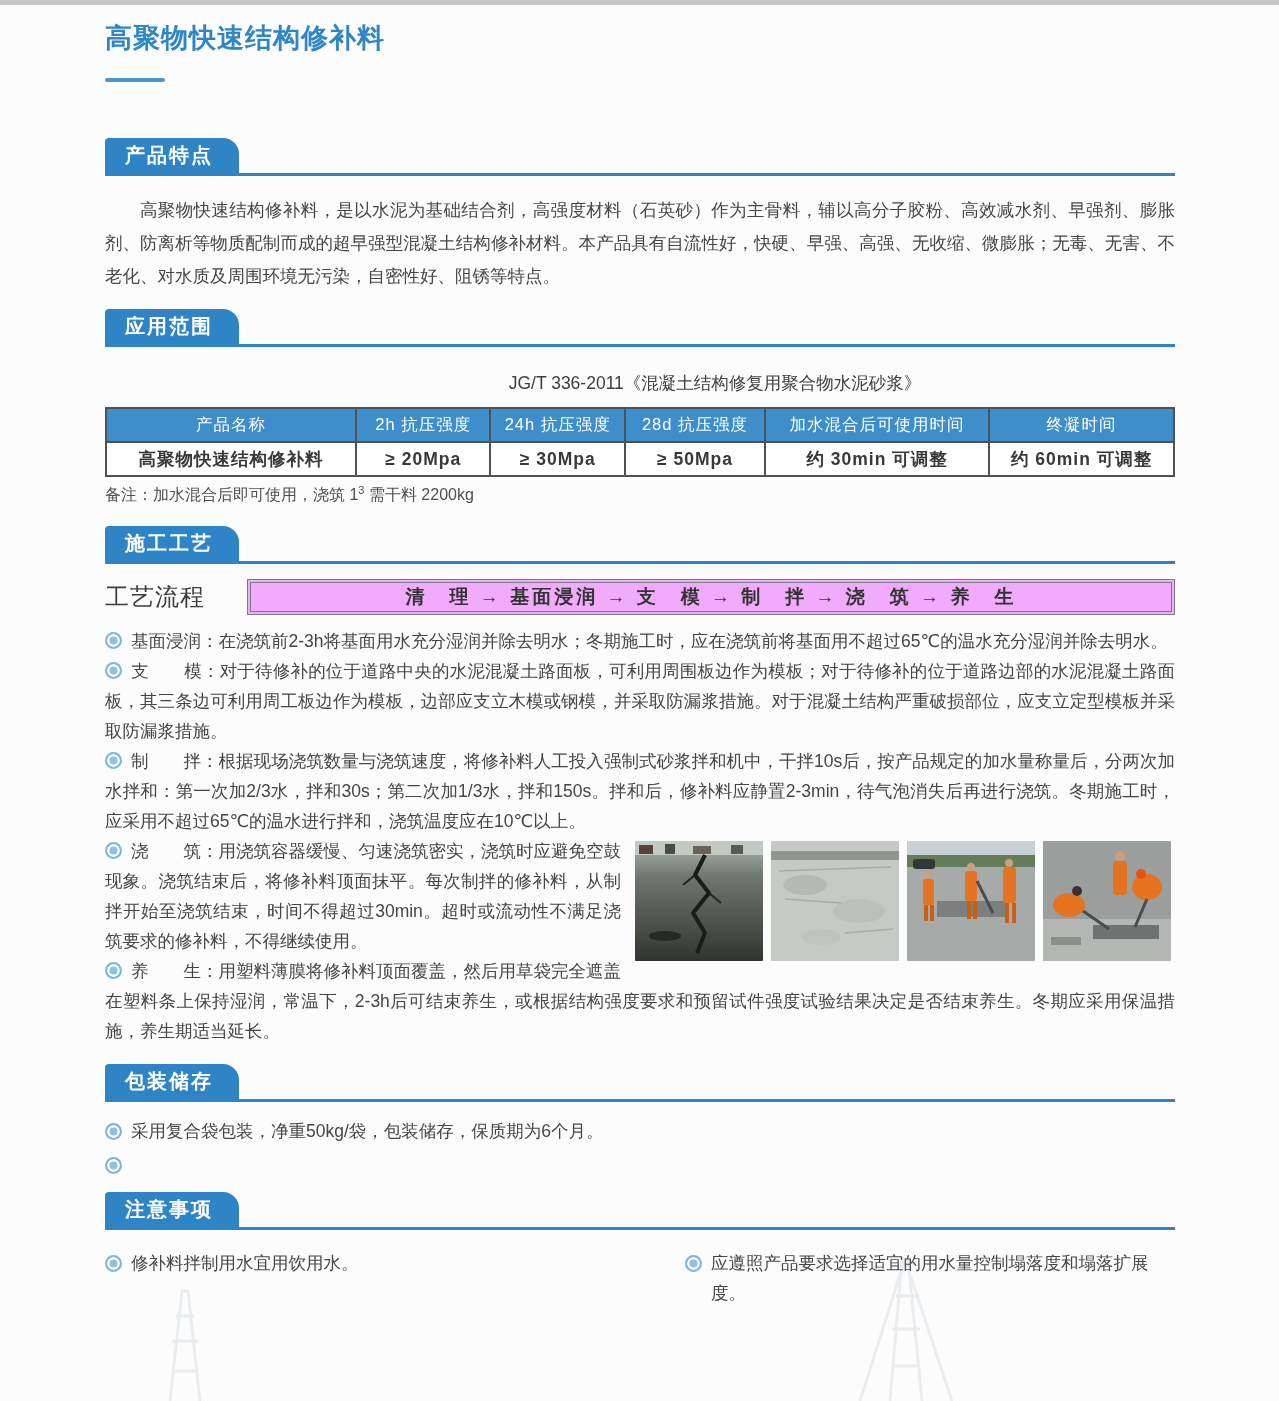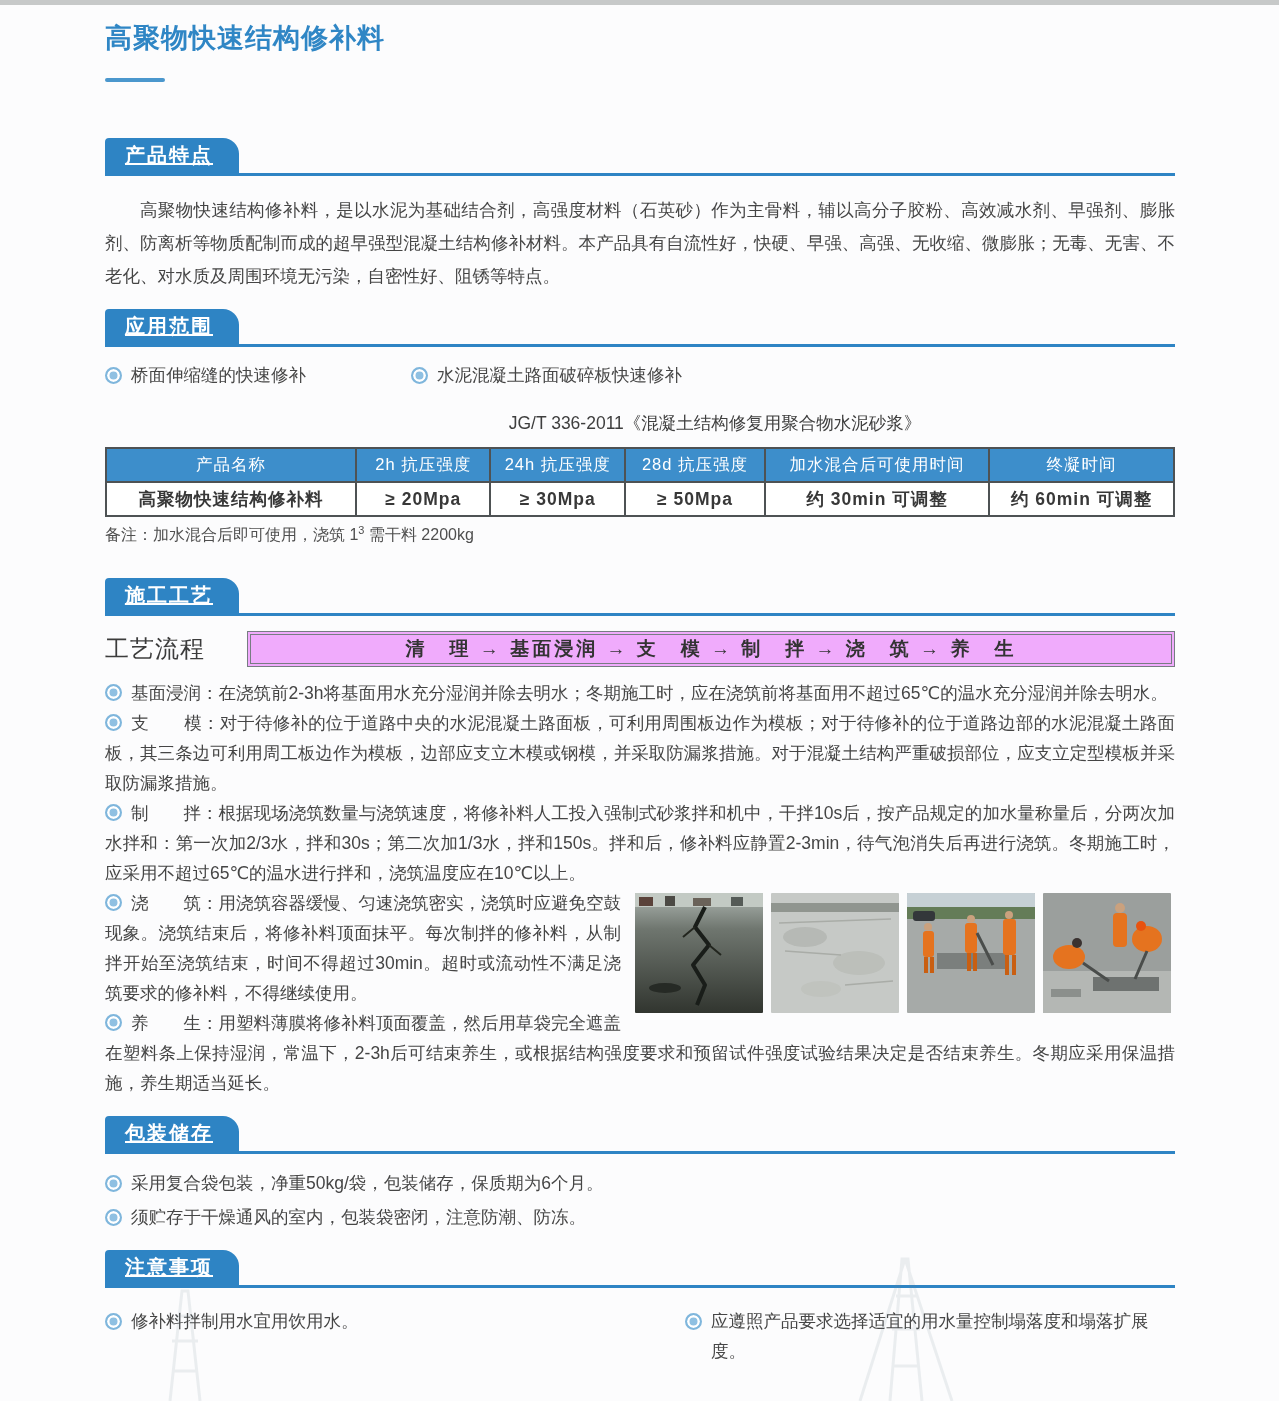--- a/index.html
+++ b/index.html
@@ -24,21 +24,20 @@
   .doc-title{margin:20px 0 0 0;font-size:27px;font-weight:700;color:#2f86c5;letter-spacing:1px;}
   .title-underline{width:60px;height:4px;background:#4b97cd;margin-top:22px;border-radius:2px;}
 
   
   .sec-bar{border-bottom:3px solid var(--accent);line-height:0;}
   .sec-tab{
     display:inline-block;background:var(--accent);color:#fff;
     font-size:20px;font-weight:700;letter-spacing:2px;
     line-height:35px;padding:0 26px 0 20px;
     border-radius:4px 16px 0 0;
-    text-decoration:underline;
   }
 
   
   .para{
     margin:18px 0 0 0;font-size:17.5px;line-height:33px;color:var(--ink);
     text-align:justify;text-indent:2em;
   }
 
   
   .ring{
@@ -107,30 +106,20 @@
     <div class="sec" style="margin-top:56px">
       <div class="sec-bar">
         <span class="sec-tab">产品特点</span>
       </div>
       <p class="para">高聚物快速结构修补料，是以水泥为基础结合剂，高强度材料（石英砂）作为主骨料，辅以高分子胶粉、高效减水剂、早强剂、膨胀剂、防离析等物质配制而成的超早强型混凝土结构修补材料。本产品具有自流性好，快硬、早强、高强、无收缩、微膨胀；无毒、无害、不老化、对水质及周围环境无污染，自密性好、阻锈等特点。</p>
     </div>
 
     <div class="sec" style="margin-top:16px">
       <div class="sec-bar">
         <span class="sec-tab">应用范围</span>
-      </div>
-      <div class="app-list">
-        <div class="app-item">
-          <span class="ring"></span>
-          <span>桥面伸缩缝的快速修补</span>
-        </div>
-        <div class="app-item">
-          <span class="ring"></span>
-          <span>水泥混凝土路面破碎板快速修补</span>
-        </div>
       </div>
     </div>
 
     <div class="sec" style="margin-top:21px">
       <div class="standard-line">JG/T 336-2011《混凝土结构修复用聚合物水泥砂浆》</div>
       <table class="perf">
         <colgroup>
           <col class="col-name">
             <col class="col-2h">
             <col class="col-24h">
@@ -155,21 +144,21 @@
             <td>≥ 30Mpa</td>
             <td>≥ 50Mpa</td>
             <td>约 30min 可调整</td>
             <td>约 60min 可调整</td>
           </tr>
         </tbody>
       </table>
       <p class="perf-note"><span>备注：加水混合后即可使用，浇筑 1</span><sup>3</sup><span> 需干料 2200kg</span></p>
     </div>
 
-    <div class="sec" style="margin-top:32px">
+    <div class="sec" style="margin-top:20px">
       <div class="sec-bar">
         <span class="sec-tab">施工工艺</span>
       </div>
       <div class="flow-row">
         <div class="flow-label">工艺流程</div>
         <div class="flow-box">清　理 → 基面浸润 → 支　模 → 制　拌 → 浇　筑 → 养　生</div>
       </div>
       <div class="steps">
         <p class="step"><span class="ring"></span><span>基面浸润：</span><span>在浇筑前2-3h将基面用水充分湿润并除去明水；冬期施工时，应在浇筑前将基面用不超过65℃的温水充分湿润并除去明水。</span></p>
         <p class="step"><span class="ring"></span><span>支　　模：</span><span>对于待修补的位于道路中央的水泥混凝土路面板，可利用周围板边作为模板；对于待修补的位于道路边部的水泥混凝土路面板，其三条边可利用周工板边作为模板，边部应支立木模或钢模，并采取防漏浆措施。对于混凝土结构严重破损部位，应支立定型模板并采取防漏浆措施。</span></p>
@@ -252,21 +241,20 @@
       <div class="sec-bar">
         <span class="sec-tab">包装储存</span>
       </div>
       <div class="blist">
         <div class="bitem">
             <span class="ring"></span>
             <span>采用复合袋包装，净重50kg/袋，包装储存，保质期为6个月。</span>
           </div>
         <div class="bitem">
             <span class="ring"></span>
-            <span>须贮存于干燥通风的室内，包装袋密闭，注意防潮、防冻。</span>
           </div>
       </div>
     </div>
 
     <div class="sec" style="margin-top:18px">
       <div class="sec-bar">
         <span class="sec-tab">注意事项</span>
       </div>
       <div class="ngrid">
         <div class="bitem">

